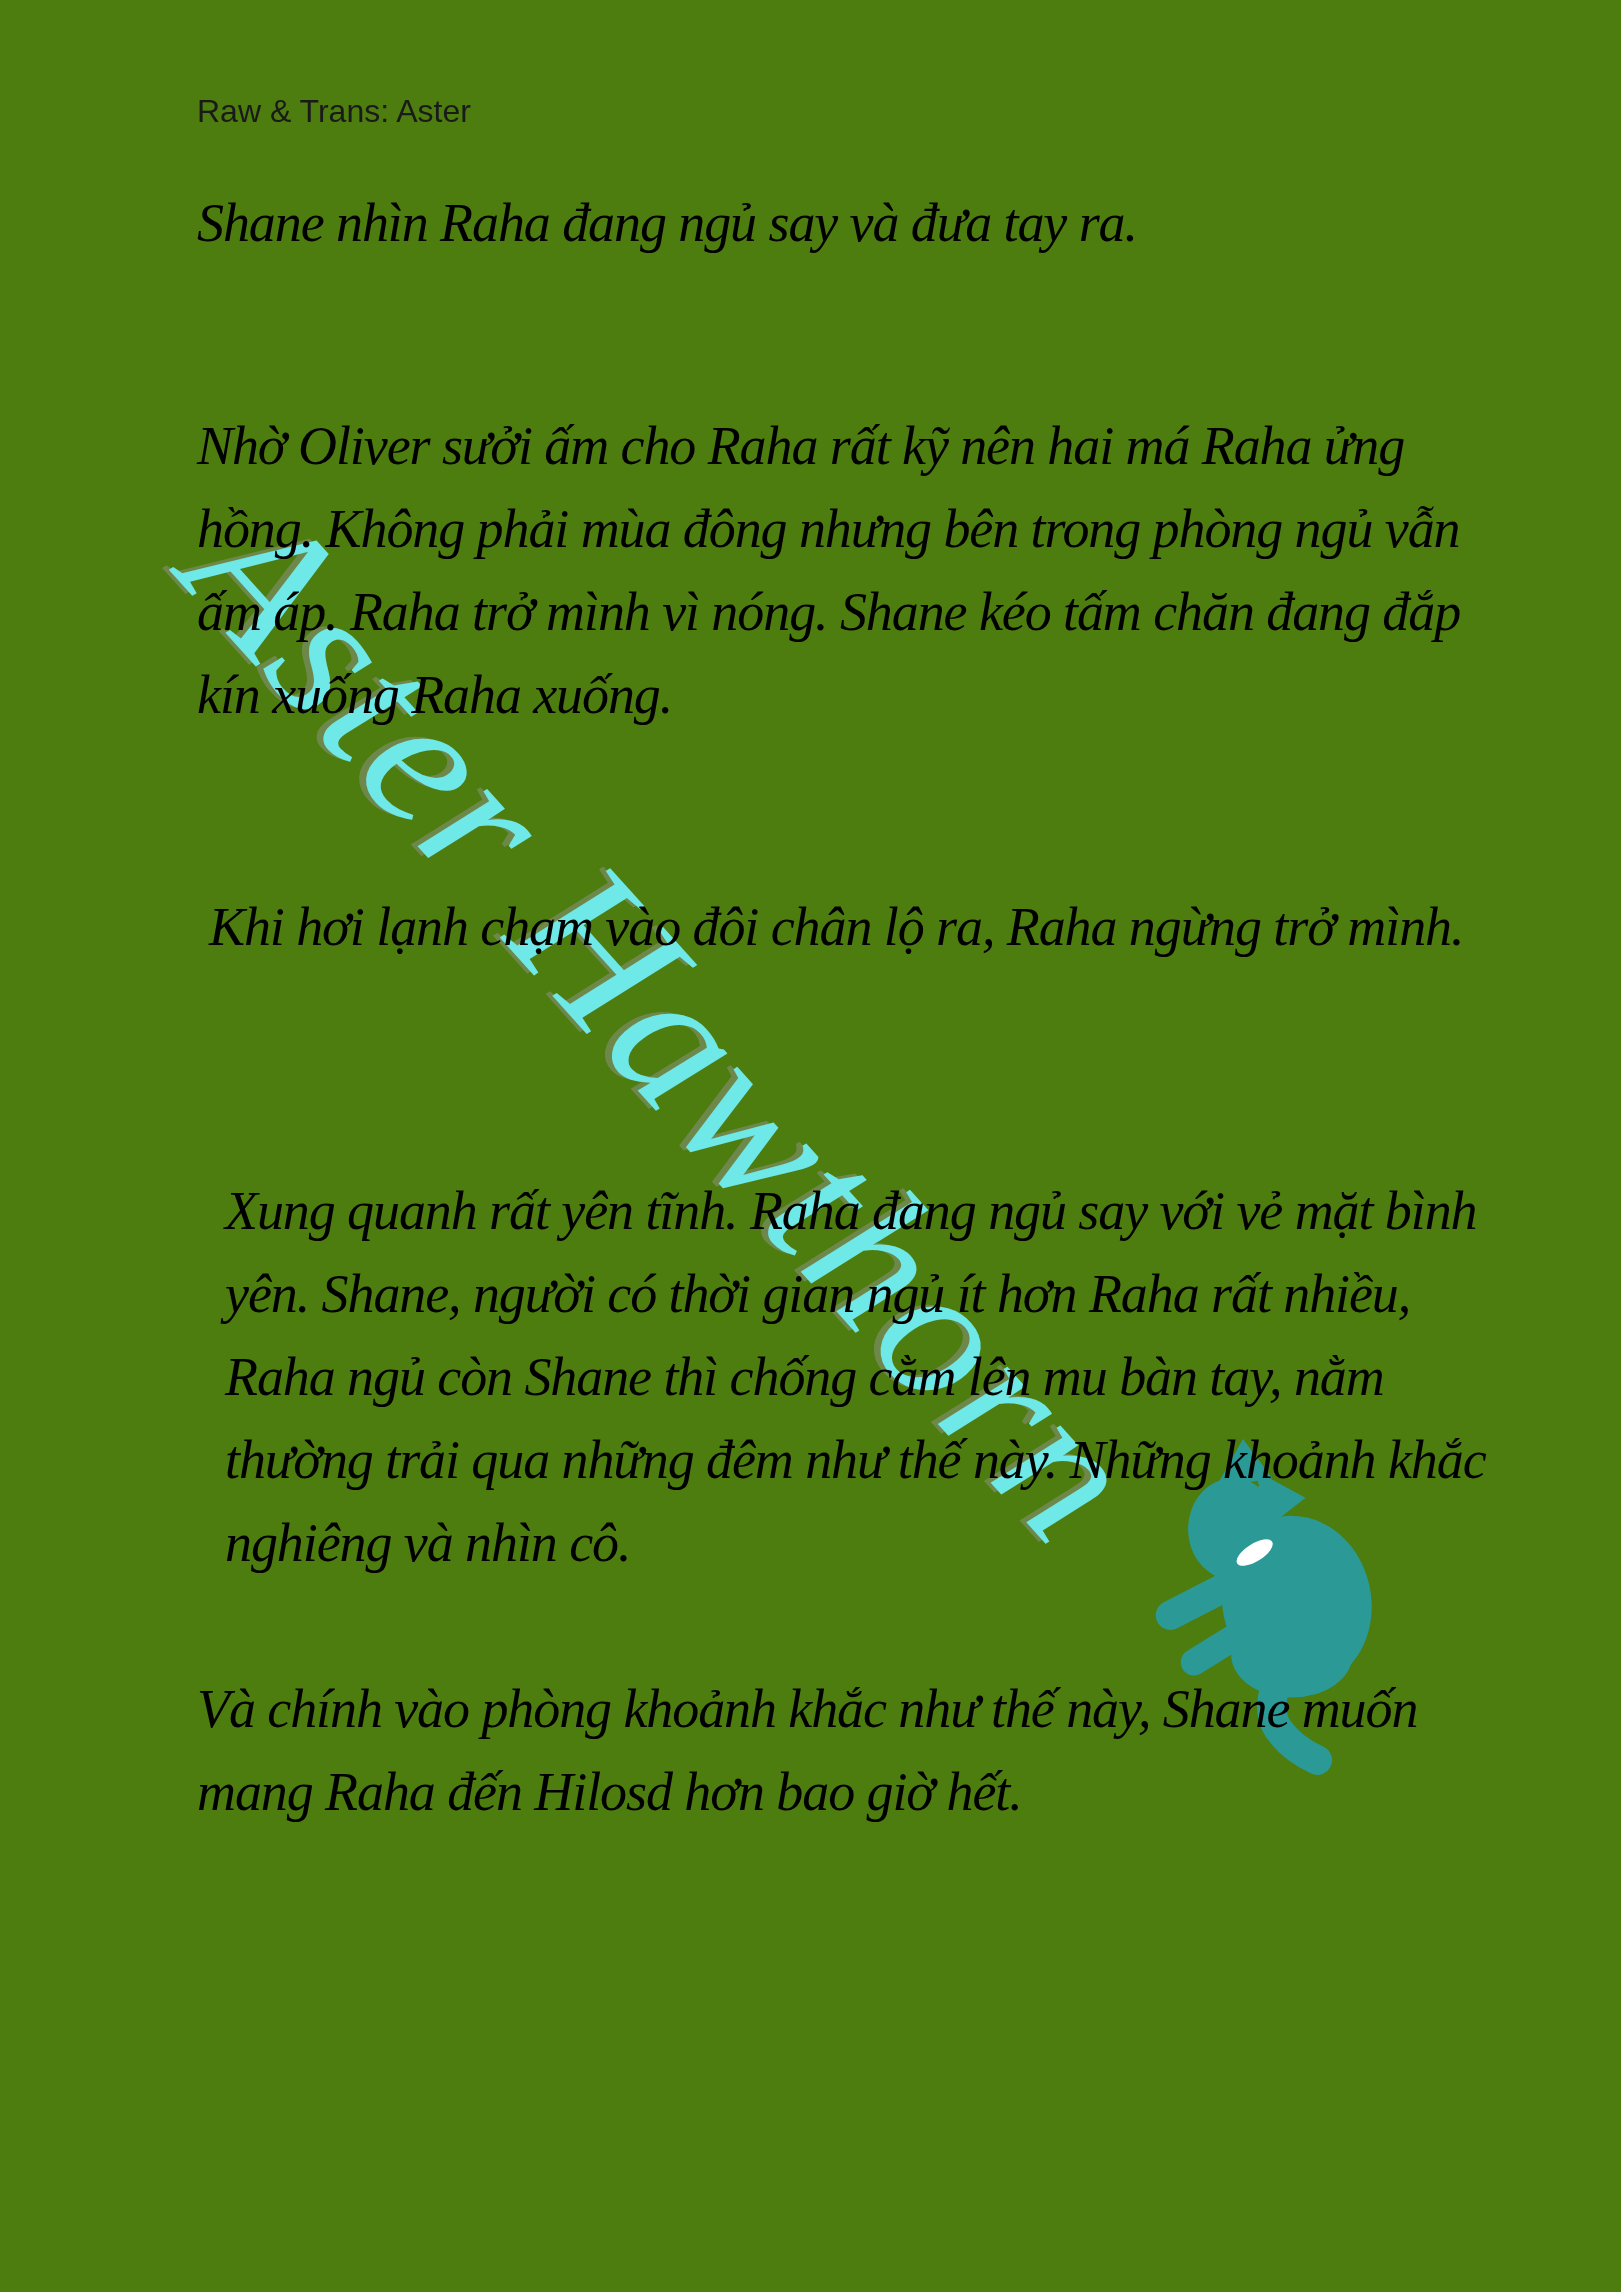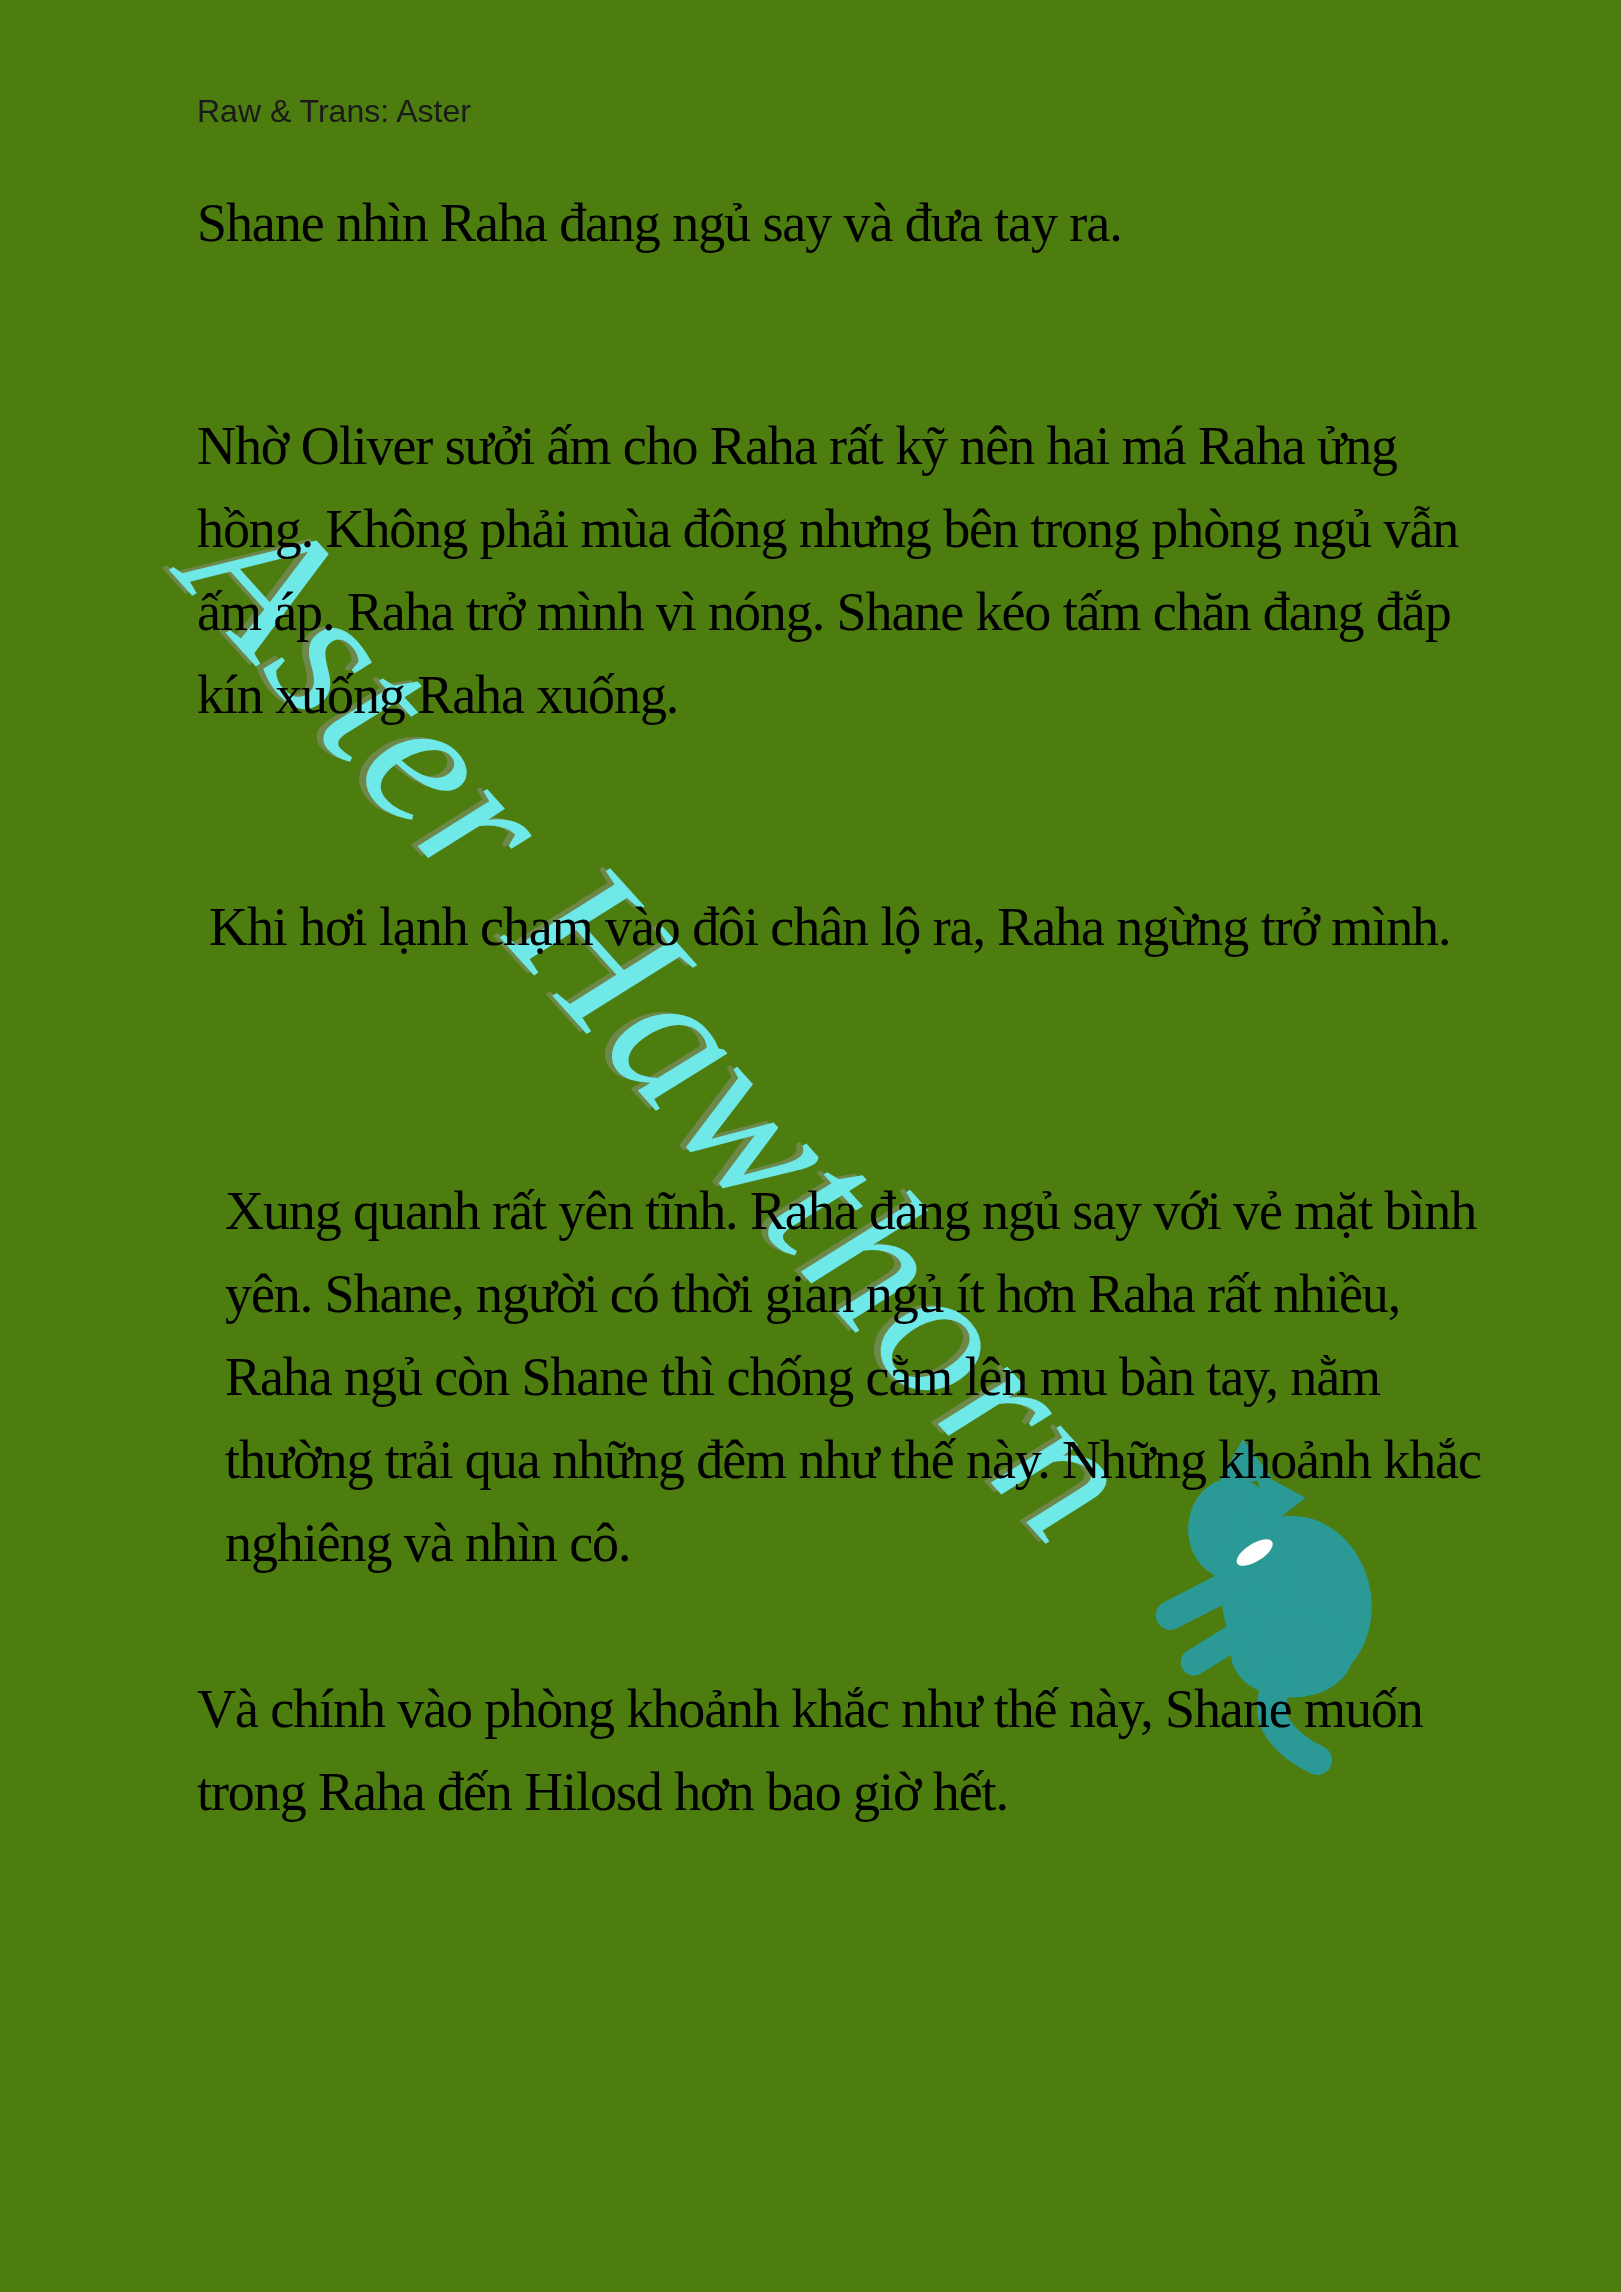--- a/index.html
+++ b/index.html
@@ -46,21 +46,21 @@
   .cat .ink-stroke{stroke:var(--cat-color,#2b9a97);fill:none;}
   .para{
     position:absolute;
     left:197px;
     width:1304px;
     font-size:54px;
     line-height:83px;
     letter-spacing:-0.02em;
     z-index:3;
   }
-  .tline{white-space:nowrap;}
+  .tline{white-space:nowrap;font-style:italic;}
   .p1{top:182px;}
   .p2{top:405px;}
   .p3{top:886px;margin-left:12px;}
   .p4{top:1170px;margin-left:28px;}
   .p5{top:1668px;}
 </style>
 </head>
 <body>
 
 <div class="page" style="--wm-color: #6fe9e8; --cat-color: #2b9a97;">
@@ -108,17 +108,17 @@
   <div class="para p4">
     <div class="tline">Xung quanh rất yên tĩnh. Raha đang ngủ say với vẻ mặt bình</div>
     <div class="tline">yên. Shane, người có thời gian ngủ ít hơn Raha rất nhiều,</div>
     <div class="tline">Raha ngủ còn Shane thì chống cằm lên mu bàn tay, nằm</div>
     <div class="tline">thường trải qua những đêm như thế này. Những khoảnh khắc</div>
     <div class="tline">nghiêng và nhìn cô.</div>
   </div>
 
   <div class="para p5">
     <div class="tline">Và chính vào phòng khoảnh khắc như thế này, Shane muốn</div>
-    <div class="tline">trong Raha đến Hilosd hơn bao giờ hết.</div>
+    <div class="tline">mang Raha đến Hilosd hơn bao giờ hết.</div>
   </div>
 
 </div>
 
 
 </body></html>

